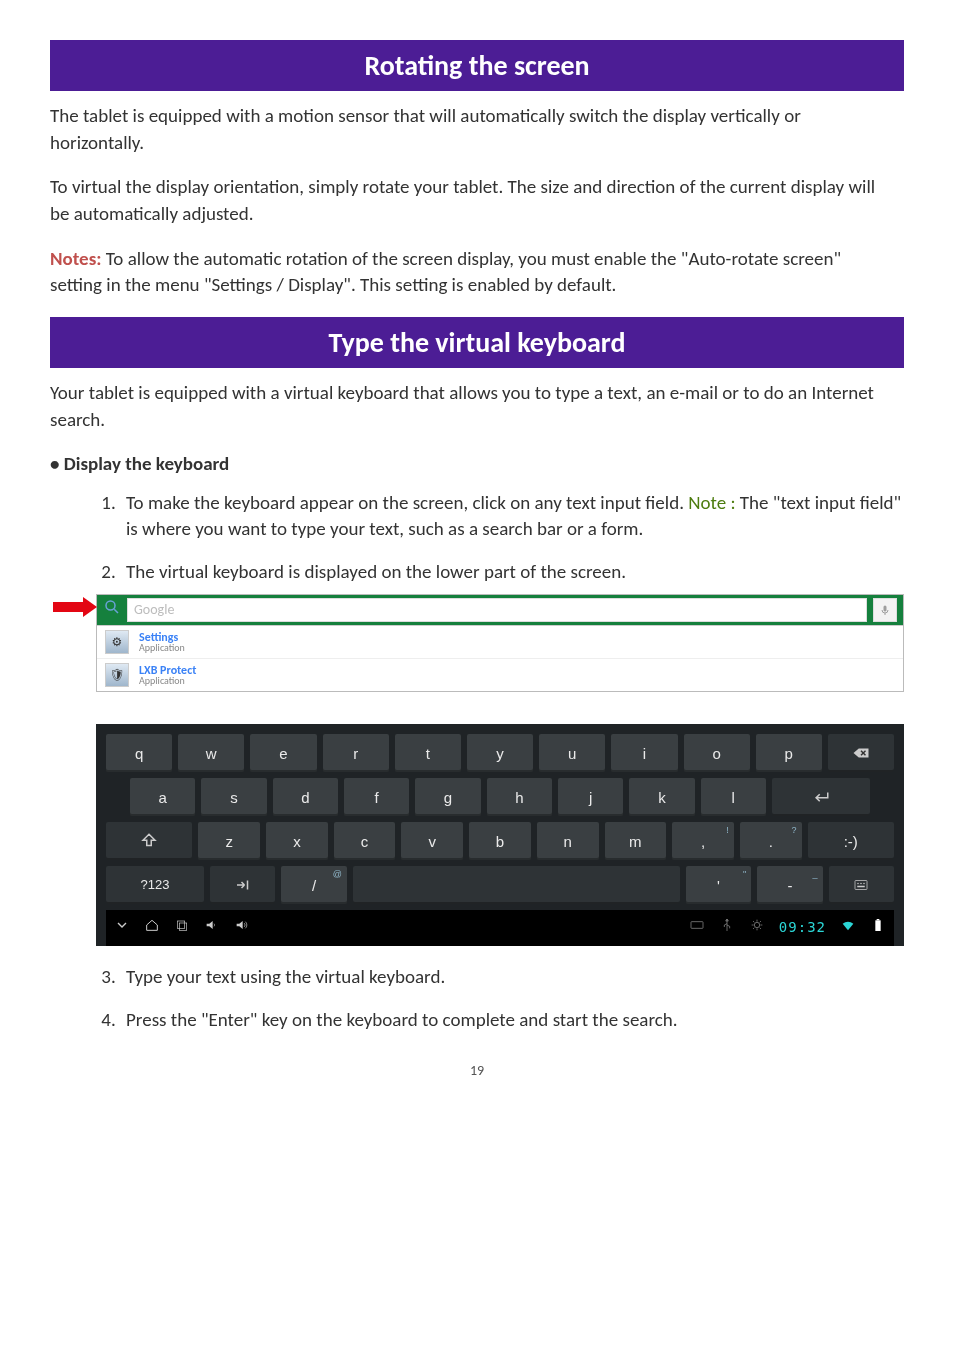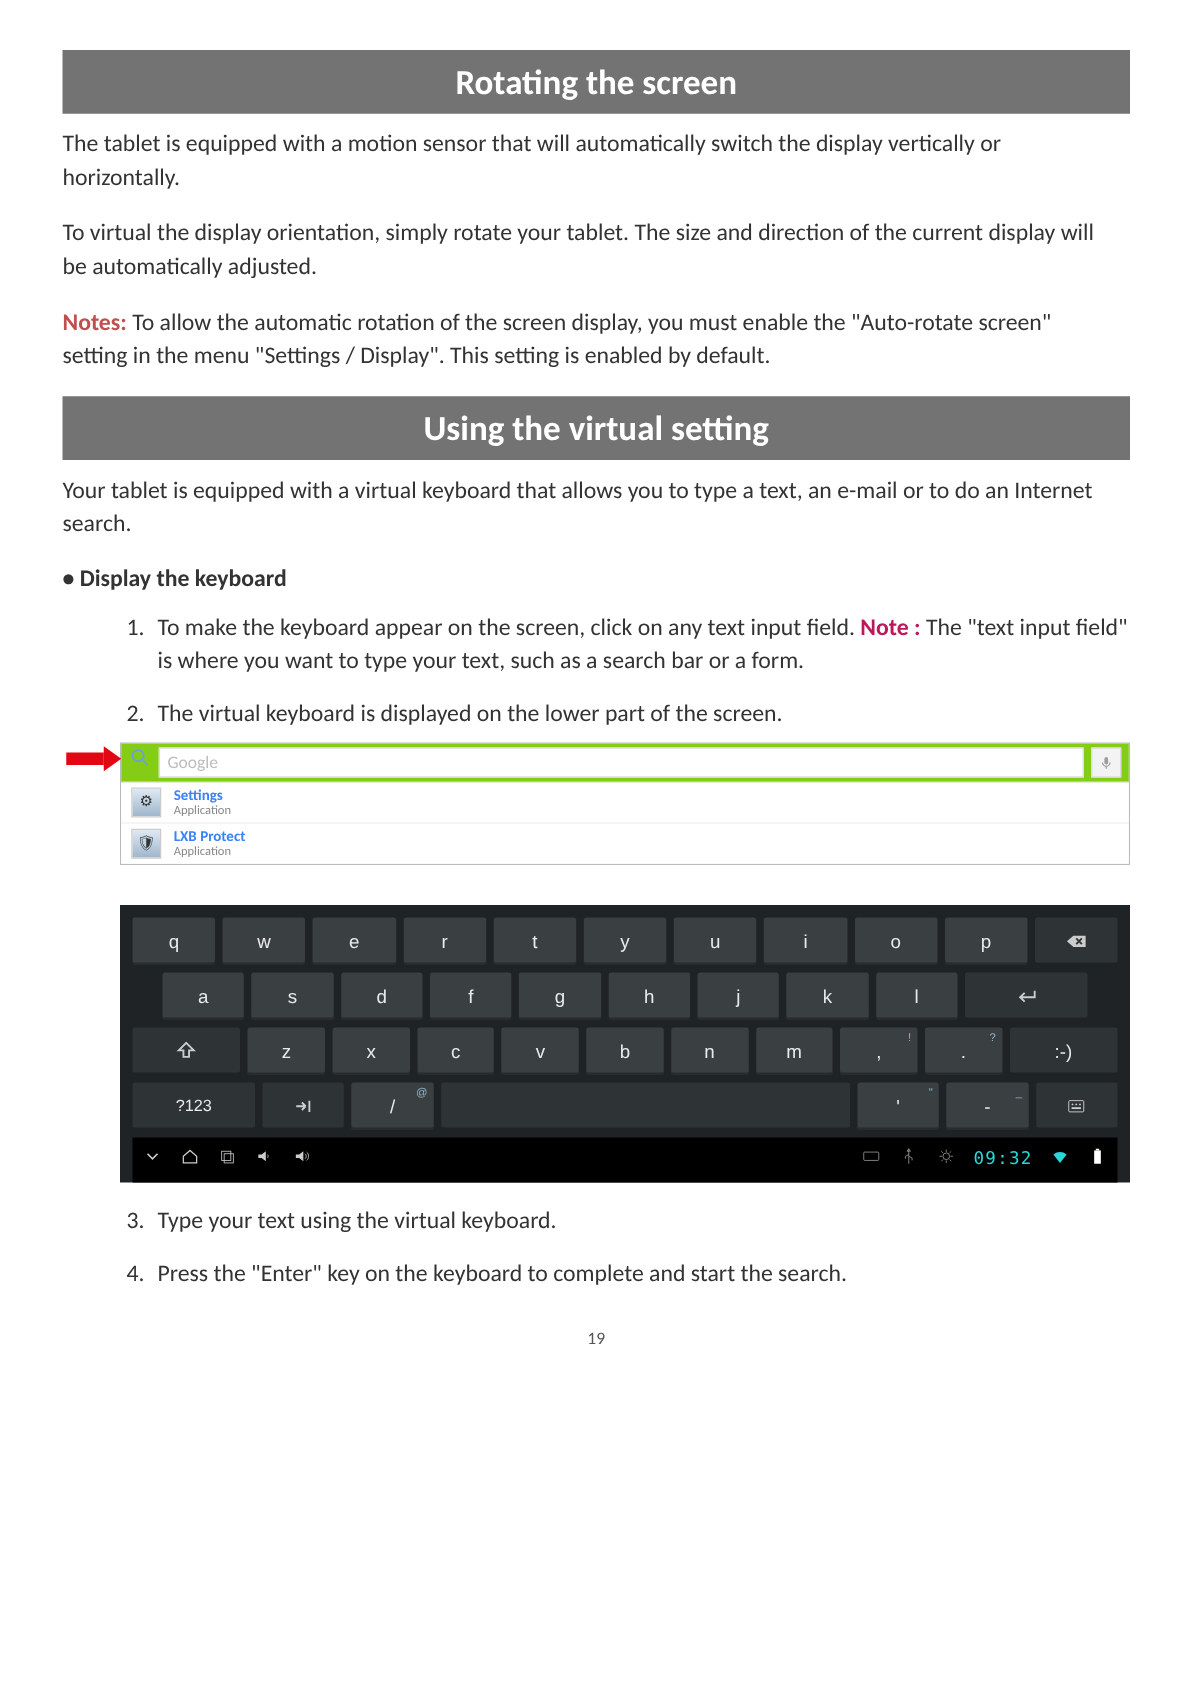--- a/index.html
+++ b/index.html
@@ -4,38 +4,38 @@
 <style>
   body {
     font-family: Calibri, Arial, sans-serif;
     color: #333;
     margin: 0;
     padding: 40px 50px;
     font-size: 19px;
     line-height: 1.4;
   }
   .section-banner {
-    background: #737373;
+    background: #4c1d95;
     color: #fff;
     font-weight: bold;
     font-size: 28px;
     text-align: center;
     padding: 6px 0;
     margin: 0 0 12px 0;
   }
   p { margin: 0 12px 18px 0; }
   .notes-label { color: #c0504d; font-weight: bold; }
   .bullet-heading { font-weight: bold; margin: 14px 0 12px 0; }
   ol.steps {
     list-style: decimal;
     padding-left: 70px;
     margin: 0;
   }
   ol.steps > li { margin-bottom: 16px; padding-left: 6px; }
-  .note-inline { color: #be185d; font-weight: bold; }
+  .note-inline { color: #4d7c0f; font-weight: normal; }
 
   
   .kb-figure { margin: 8px 0 18px -30px; }
   .search-area {
     position: relative;
     border: 1px solid #bbb;
     background: #fff;
   }
   .arrow-pointer {
     position: absolute;
@@ -48,21 +48,21 @@
     width: 0; height: 0;
     border-left: 14px solid #e30613;
     border-top: 10px solid transparent;
     border-bottom: 10px solid transparent;
   }
   .search-row {
     display: flex; align-items: center;
     border-bottom: 1px solid #ccc;
     padding: 2px 6px;
     gap: 6px;
-    background: #84cc16;
+    background: #15803d;
   }
   .sr-icon-search svg { width: 18px; height: 18px; }
   .sr-input {
     flex: 1;
     color: #bdbdbd;
     font-size: 14px;
     border: 1px solid #ddd;
     padding: 1px 6px;
     background: #fff;
   }
@@ -150,21 +150,21 @@
 <div class="section-banner">Rotating the screen</div>
 
 <p>The tablet is equipped with a motion sensor that will automatically switch the display vertically or horizontally.</p>
 
 <p>To virtual the display orientation, simply rotate your tablet. The size and direction of the current display will be automatically adjusted.</p>
 
 <p>
   <span class="notes-label">Notes:</span><span> To allow the automatic rotation of the screen display, you must enable the "Auto-rotate screen" setting in the menu "Settings / Display". This setting is enabled by default.</span>
 </p>
 
-<div class="section-banner">Using the virtual setting</div>
+<div class="section-banner">Type the virtual keyboard</div>
 
 <p>Your tablet is equipped with a virtual keyboard that allows you to type a text, an e-mail or to do an Internet search.</p>
 
 <div class="bullet-heading">• Display the keyboard</div>
 
 <ol class="steps">
   <li>
     <span>To make the keyboard appear on the screen, click on any text input field. </span>
     <span class="note-inline">Note :</span><span> The "text input field" is where you want to type your text, such as a search bar or a form.</span>
   </li>

